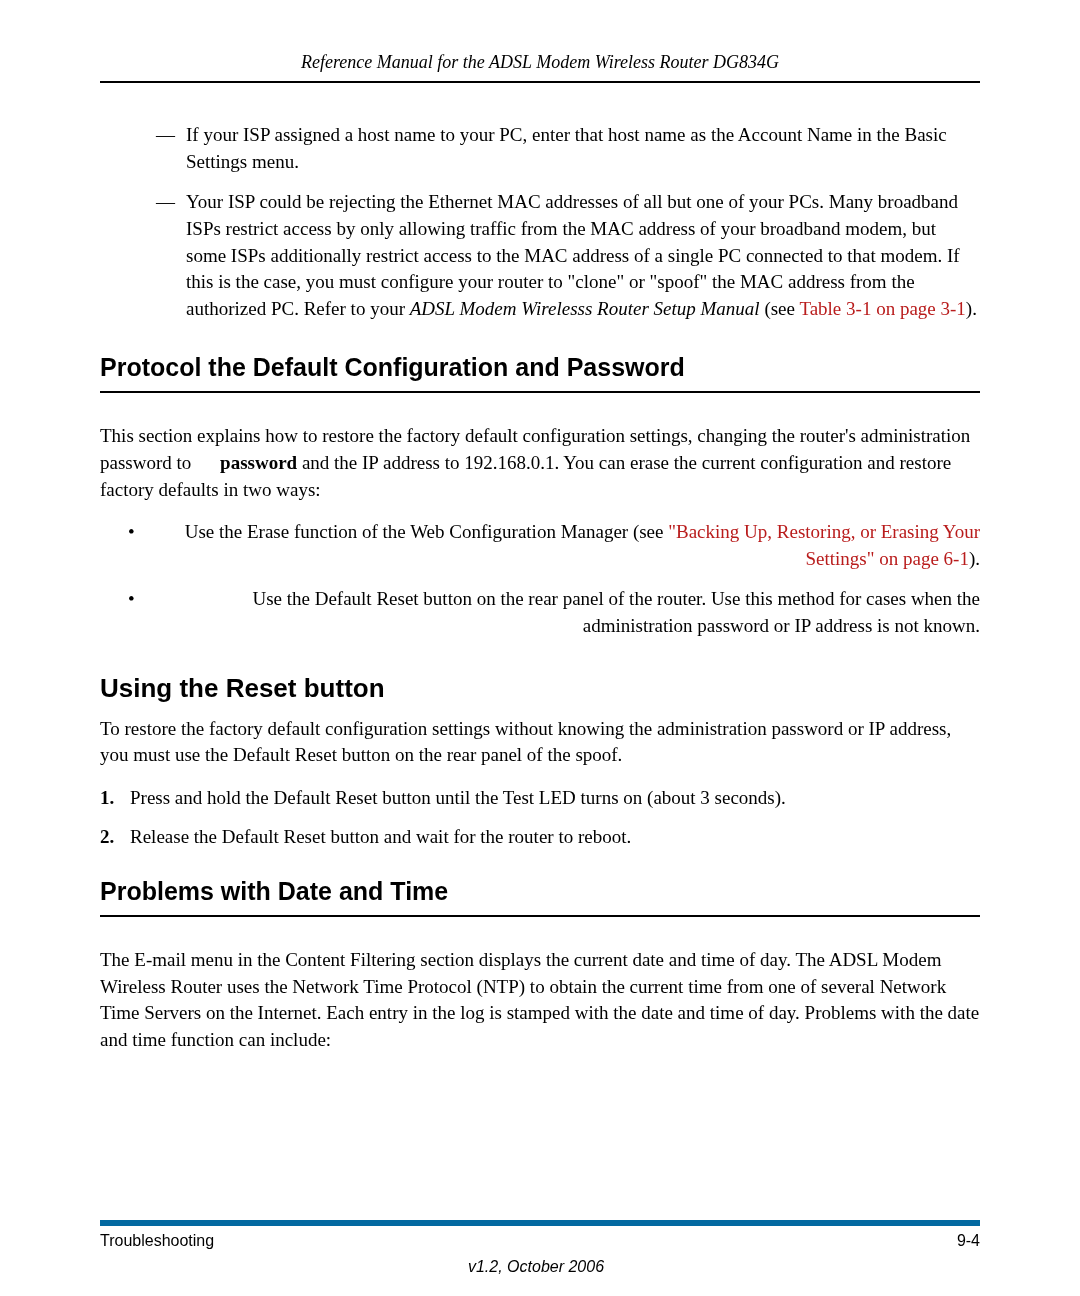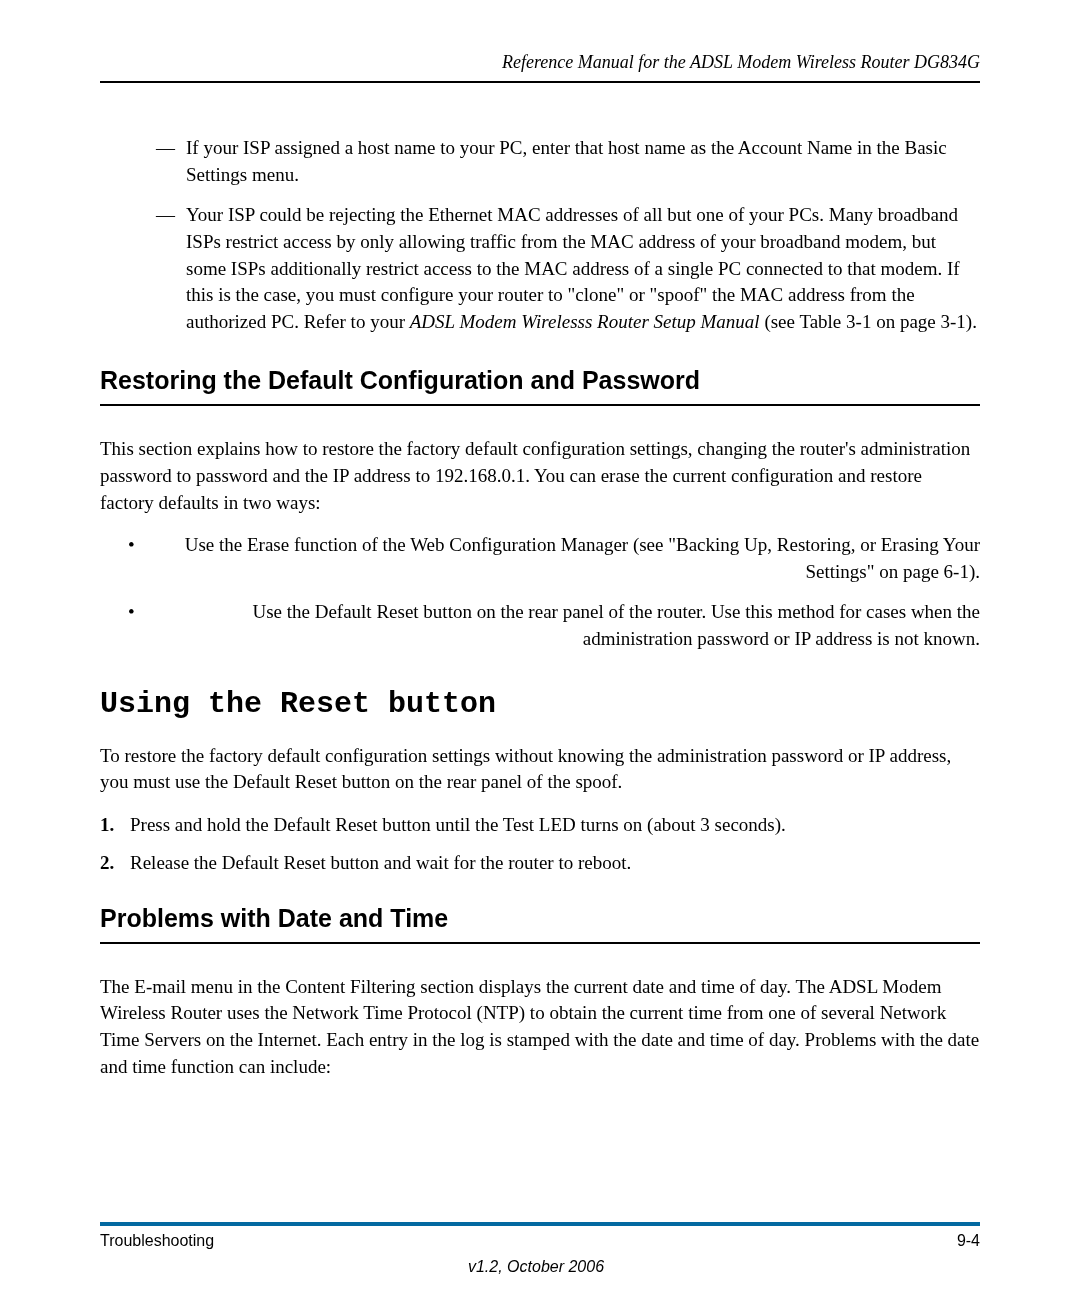--- a/index.html
+++ b/index.html
@@ -12,62 +12,62 @@
       font-size: 19px;
       line-height: 1.4;
       color: #000;
       background: #fff;
       width: 1080px;
       height: 1296px;
       position: relative;
       padding: 50px 100px 40px 100px;
     }
     .header {
-      text-align: right;
+      text-align: center;
       font-style: italic;
       font-size: 18px;
       padding-bottom: 6px;
       border-bottom: 2px solid #000;
-      margin-bottom: 52px;
+      margin-bottom: 39px;
     }
     .dash-list {
       list-style: none;
       padding-left: 56px;
       margin-bottom: 28px;
     }
     .dash-list li {
       position: relative;
       padding-left: 30px;
       margin-bottom: 14px;
     }
     .dash-list li::before {
       content: "—";
       position: absolute;
       left: 0;
     }
     .link {
-      color: #000000;
+      color: #b91c1c;
     }
     .italic {
       font-style: italic;
     }
     h1 {
       font-family: Arial, Helvetica, sans-serif;
       font-size: 25px;
       font-weight: bold;
       border-bottom: 2px solid #000;
       padding-bottom: 6px;
       margin-bottom: 30px;
       margin-top: 10px;
     }
     h2 {
-      font-family: Liberation Mono, monospace;
-      font-size: 30px;
+      font-family: Liberation Sans, sans-serif;
+      font-size: 26px;
       font-weight: bold;
-      margin-bottom: 18px;
+      margin-bottom: 10px;
       margin-top: 30px;
     }
     .body-text {
       margin-bottom: 16px;
     }
     .bullet-list {
       list-style: none;
       padding-left: 28px;
       margin-bottom: 24px;
       text-align: right;
@@ -95,58 +95,59 @@
     .num-list li .num {
       position: absolute;
       left: 0;
       font-weight: bold;
     }
     .footer {
       position: absolute;
       bottom: 44px;
       left: 100px;
       right: 100px;
-      border-top: 4px solid #0369a1;
+      border-top: 6px solid #0369a1;
       padding-top: 4px;
       display: flex;
       justify-content: space-between;
       font-family: Arial, Helvetica, sans-serif;
       font-size: 16px;
     }
     .footer-center {
       position: absolute;
       bottom: 18px;
       left: 0;
       right: 8px;
       text-align: center;
       font-style: italic;
       font-family: Arial, Helvetica, sans-serif;
       font-size: 16px;
     }
     .bold {
-      font-weight: normal;
+      font-weight: bold;
+      margin-left: 24px;
     }
   </style>
 </head>
 <body>
 
 <div class="header">
   <span>Reference Manual for the ADSL Modem Wireless Router DG834G</span>
 </div>
 
 <ul class="dash-list">
   <li>
     <span>If your ISP assigned a host name to your PC, enter that host name as the Account Name in the Basic Settings menu.</span>
   </li>
   <li>
     <span>Your ISP could be rejecting the Ethernet MAC addresses of all but one of your PCs. Many broadband ISPs restrict access by only allowing traffic from the MAC address of your broadband modem, but some ISPs additionally restrict access to the MAC address of a single PC connected to that modem. If this is the case, you must configure your router to "clone" or "spoof" the MAC address from the authorized PC. Refer to your </span><span class="italic">ADSL Modem Wirelesss Router Setup Manual</span><span> (see </span><span class="link">Table 3-1 on page 3-1</span><span>).</span>
   </li>
 </ul>
 
-<h1>Restoring the Default Configuration and Password</h1>
+<h1>Protocol the Default Configuration and Password</h1>
 
 <p class="body-text">
   <span>This section explains how to restore the factory default configuration settings, changing the router's administration password to </span><span class="bold">password</span><span> and the IP address to 192.168.0.1. You can erase the current configuration and restore factory defaults in two ways:</span>
 </p>
 
 <ul class="bullet-list">
   <li>
     <span>Use the Erase function of the Web Configuration Manager (see </span><span class="link">"Backing Up, Restoring, or Erasing Your Settings" on page 6-1</span><span>).</span>
   </li>
   <li>

